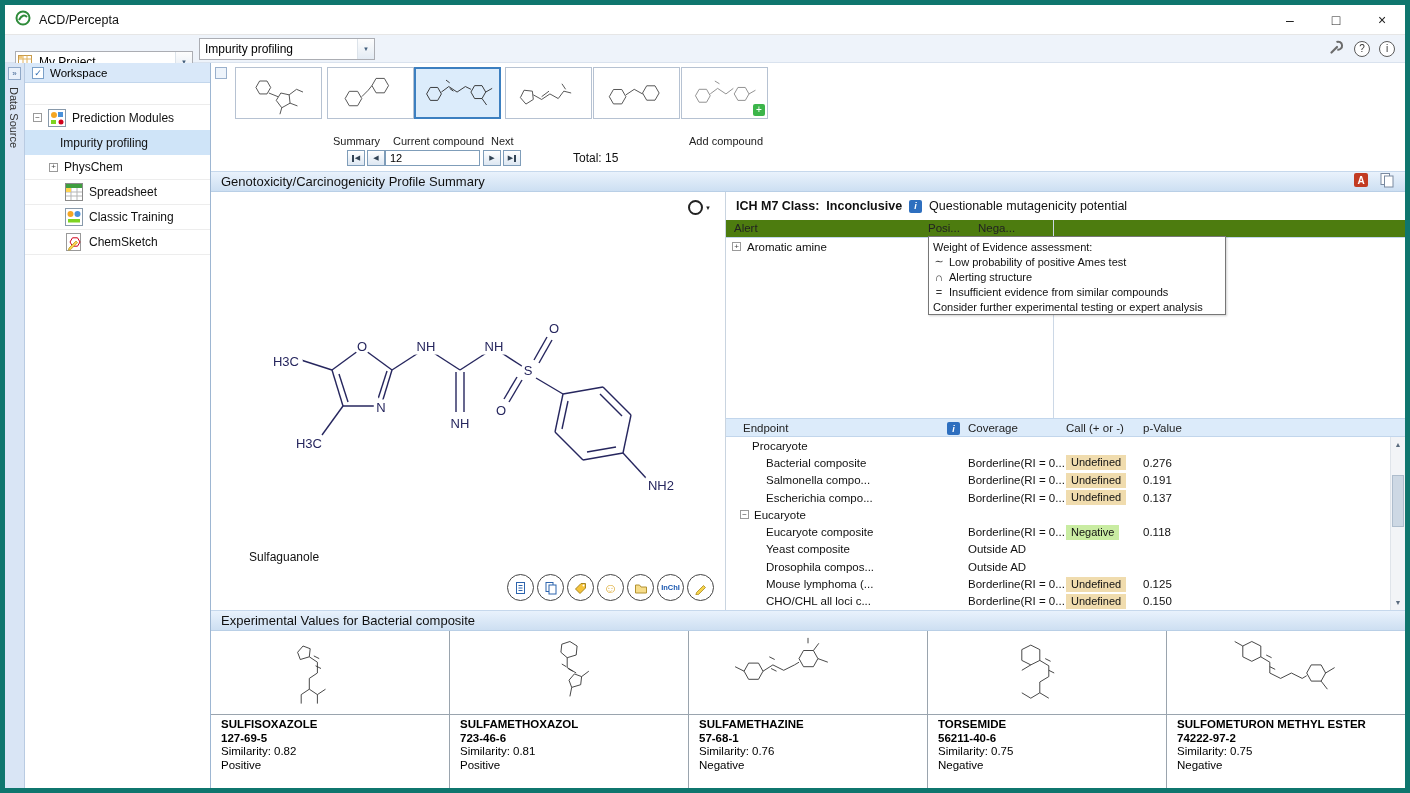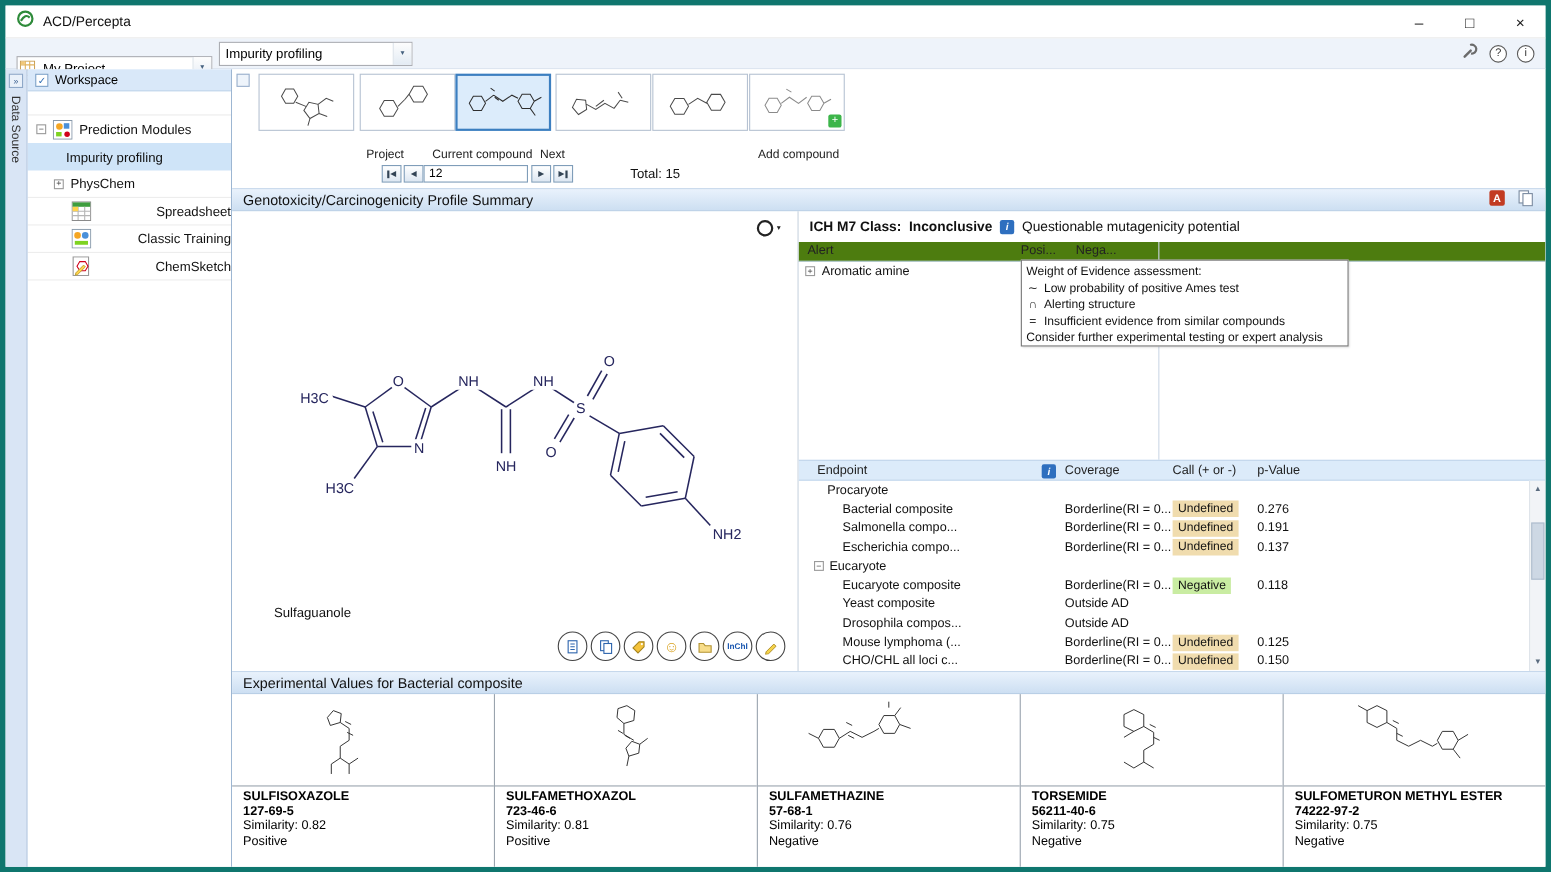--- a/index.html
+++ b/index.html
@@ -40,21 +40,21 @@
 
   .sidebar{width:186px;border-right:1px solid #9db6d2;background:#fff;flex:none;display:flex;flex-direction:column;}
   .ws-header{height:20px;background:#d9e8f9;display:flex;align-items:center;padding:0 7px;gap:6px;font-size:11.5px;border-bottom:1px solid #c2d6ec;}
   .ws-check{width:12px;height:12px;border:1px solid #7ba0c8;background:#fff;color:#2e6db4;font-size:9px;display:flex;align-items:center;justify-content:center;}
   .ws-gap{height:22px;border-bottom:1px solid #ececec;}
   .tree-row{height:25px;display:flex;align-items:center;font-size:12px;gap:6px;padding-left:8px;color:#111;}
   .tree-row.selected{background:#cfe4f8;}
   .tree-row.sep{border-bottom:1px solid #ededed;}
   .indent35{padding-left:35px;}
   .indent24{padding-left:24px;}
-  .indent30{padding-left:40px;justify-content:space-between;}
+  .indent30{padding-left:40px;}
   .expander{width:9px;height:9px;border:1px solid #9a9a9a;background:#fff;font-size:8px;line-height:1;display:flex;align-items:center;justify-content:center;color:#444;flex:none;}
   .tree-ico{width:18px;height:18px;flex:none;}
 
   
   .main{flex:1;position:relative;display:flex;flex-direction:column;background:#fff;min-width:0;}
 
   .thumb-area{height:108px;position:relative;flex:none;}
   .collapse-box{position:absolute;left:4px;top:4px;width:12px;height:12px;border:1px solid #9ab0cc;background:#eef4fb;}
   .thumb{position:absolute;top:4px;width:87px;height:52px;border:1px solid #b6c2d2;background:#fff;display:flex;align-items:center;justify-content:center;}
   .thumb.selected{border:2px solid var(--selected-thumb);background:#dcecfb;}
@@ -282,21 +282,21 @@
               <path d="M13,30 L17.5,22.2 L26.5,22.2 L31,30 L26.5,37.8 L17.5,37.8 Z M31,28 L40,22 L49,27 M49,26 L53.5,18.2 L62.5,18.2 L67,26 L62.5,33.8 L53.5,33.8 Z"></path>
             </svg>
         </div>
         <div class="thumb" style="left:470px">
           <svg class="mini faint" viewBox="0 0 86 52">
               <path d="M11,29 L15,22 L23,22 L27,29 L23,36 L15,36 Z M27,27 L35,21 L44,27 L52,21 M32,13 L37,16 M53,27 L57,20 L65,20 L69,27 L65,34 L57,34 Z M69,27 L76,23"></path>
             </svg>
           <span class="add-badge">+</span>
         </div>
 
-        <span class="nav-label" style="left:122px">Project</span>
+        <span class="nav-label" style="left:122px">Summary</span>
         <span class="nav-label" style="left:182px">Current compound</span>
         <span class="nav-label" style="left:280px">Next</span>
         <span class="nav-label" style="left:478px">Add compound</span>
 
         <span class="nav-btn" style="left:136px">
             <span class="nav-bar"></span>
             <span>◀</span>
           </span>
         <span class="nav-btn" style="left:156px">
             <span>◀</span>

